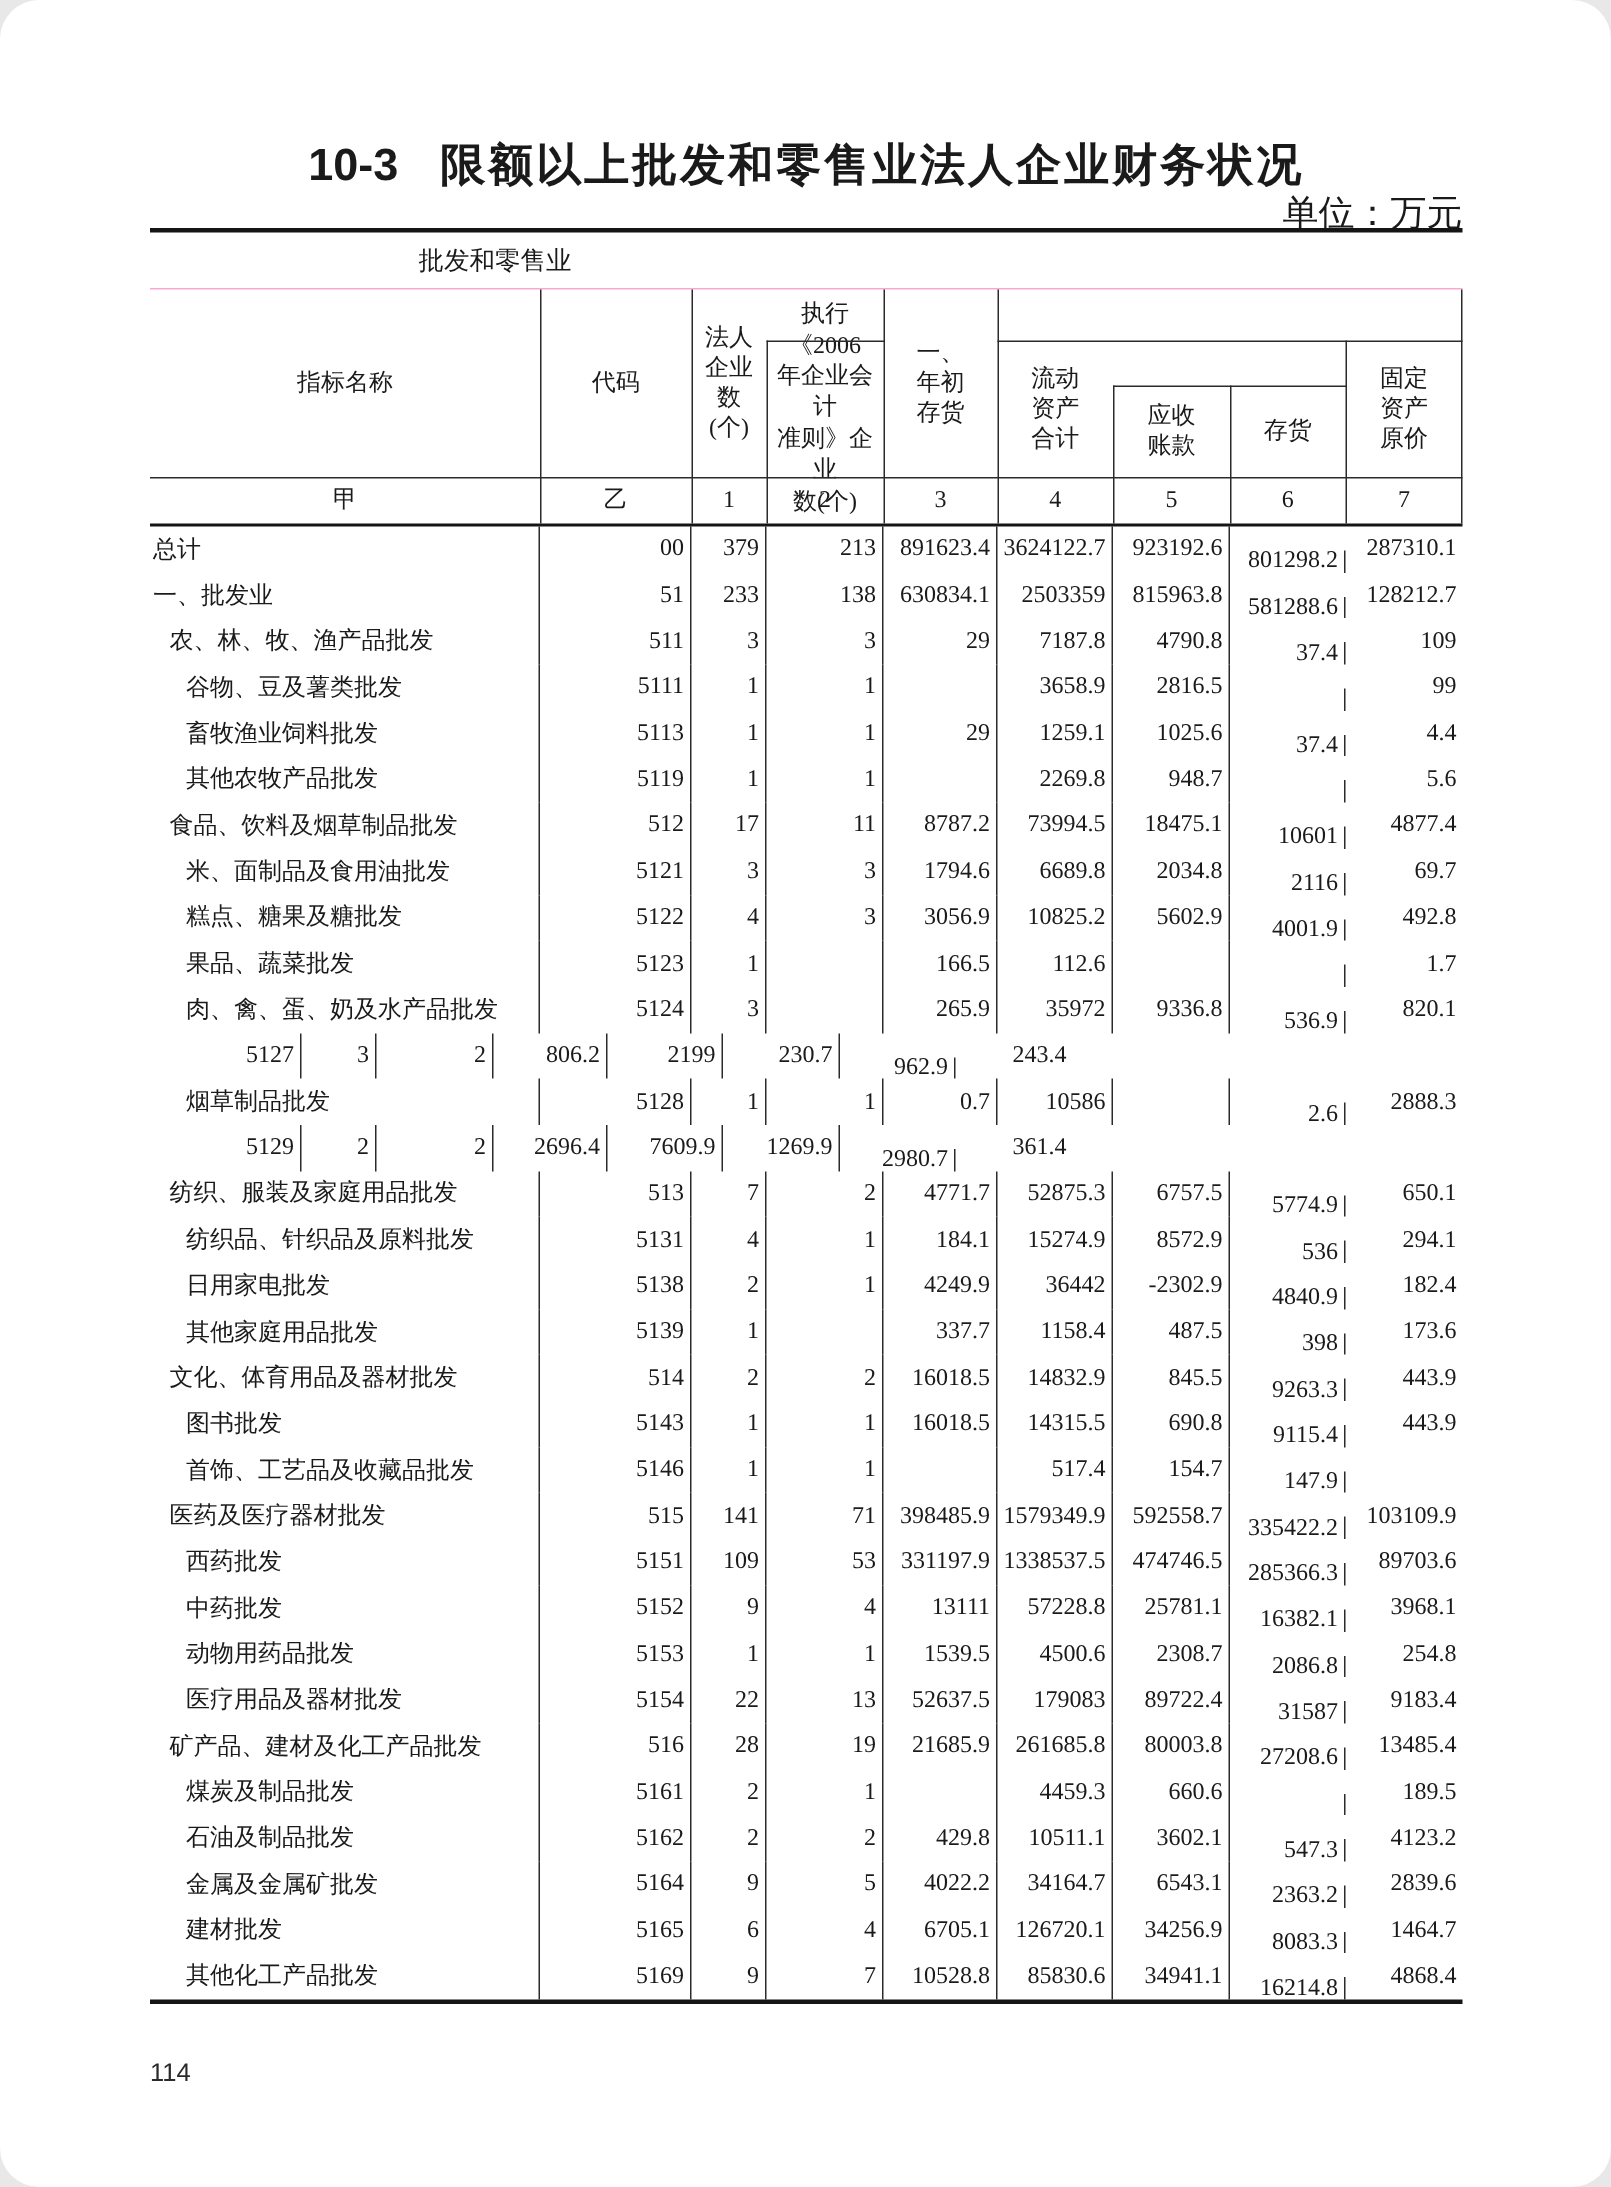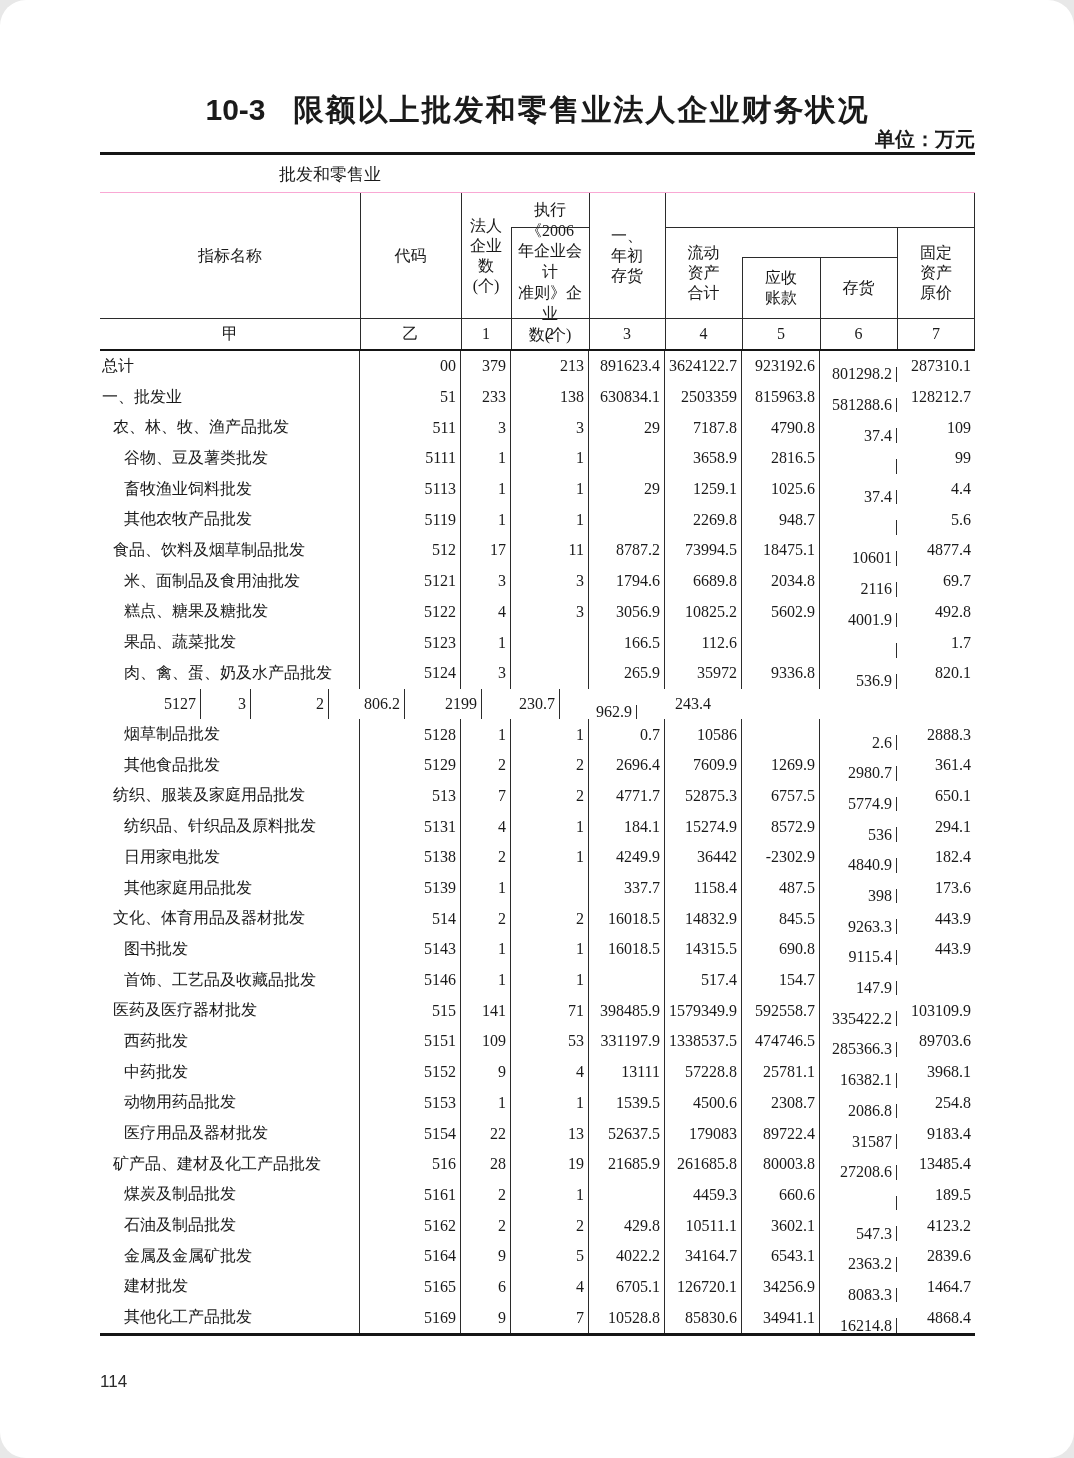--- a/index.html
+++ b/index.html
@@ -11,21 +11,21 @@
   }
   .title{
     position:absolute;left:100px;top:90px;width:875px;
     text-align:center;font-family:"Liberation Sans","DejaVu Sans",sans-serif;
     font-weight:bold;font-size:30px;letter-spacing:2px;white-space:nowrap;
   }
   .title .tcode{margin-right:28px;letter-spacing:0;}
   .unit{
     position:absolute;left:100px;top:126px;width:875px;text-align:right;
     font-family:"Liberation Sans","DejaVu Sans",sans-serif;
-    font-weight:bold;font-size:20px;
+    font-weight:normal;font-size:24px;
   }
   .tbl{position:absolute;left:100px;top:152px;width:875px;border-top:3px solid #151515;}
   .span-row{position:relative;height:37px;border-bottom:1px solid #f9a8d4;}
   .span-title{
     position:absolute;left:230px;top:50%;transform:translate(-50%,-50%);
     font-size:17px;white-space:nowrap;
   }
   .thead{position:relative;height:156px;border-bottom:2px solid #151515;font-size:16px;}
   .hcell{
     position:absolute;display:flex;align-items:center;justify-content:center;
@@ -263,21 +263,20 @@
           <div class="cell num c-code">5128</div>
           <div class="cell num c-1">1</div>
           <div class="cell num c-2">1</div>
           <div class="cell num c-3">0.7</div>
           <div class="cell num c-4">10586</div>
           <div class="cell num c-5"></div>
           <div class="cell num c-6">2.6</div>
           <div class="cell num c-7">2888.3</div>
         </div>
         <div class="trow">
-          <div class="cell c-label ind2">其他食品批发</div>
           <div class="cell num c-code">5129</div>
           <div class="cell num c-1">2</div>
           <div class="cell num c-2">2</div>
           <div class="cell num c-3">2696.4</div>
           <div class="cell num c-4">7609.9</div>
           <div class="cell num c-5">1269.9</div>
           <div class="cell num c-6">2980.7</div>
           <div class="cell num c-7">361.4</div>
         </div>
         <div class="trow">

